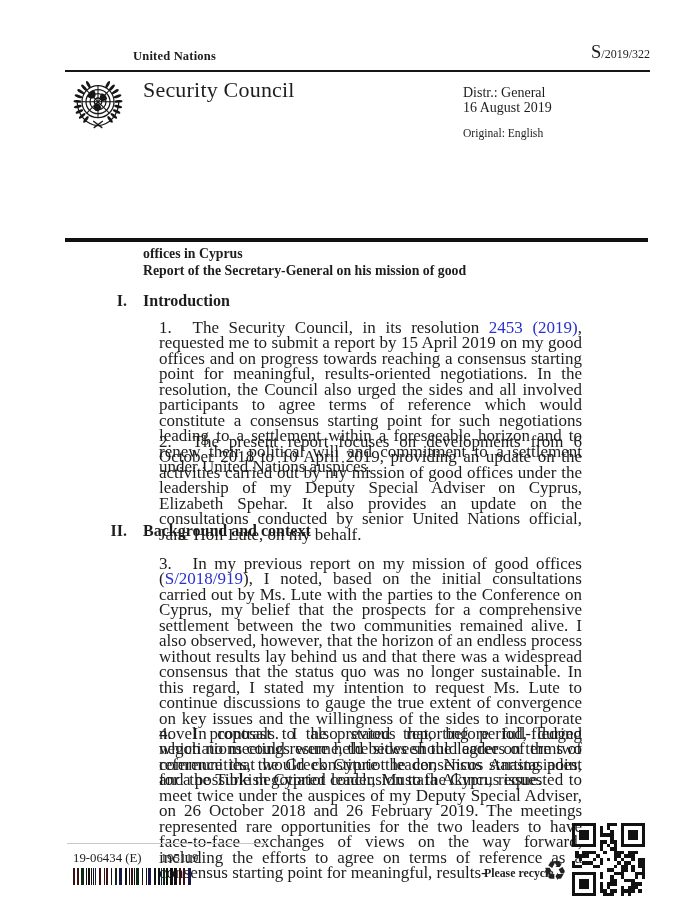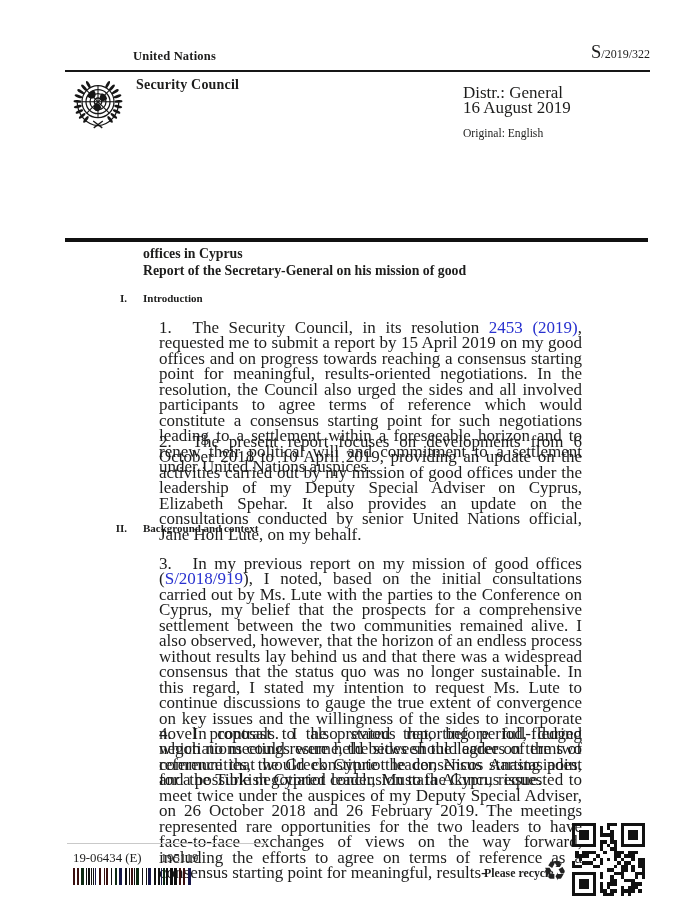--- a/index.html
+++ b/index.html
@@ -6,28 +6,28 @@
   .page{
     position:relative;width:699px;height:915px;background:#ffffff;overflow:hidden;
     font-family:"Liberation Serif", serif;color:#1d1d1c;
   }
   
   .org{position:absolute;left:133px;top:49px;font-weight:bold;font-size:12.5px;letter-spacing:.2px;}
   .symbol{position:absolute;top:42px;right:49px;font-size:12px;white-space:nowrap;}
   .symbol .sym-s{font-size:18.5px;}
   .rule-top{position:absolute;left:65px;top:70px;width:585px;height:2px;background:#161616;}
   .emblem{position:absolute;left:65px;top:74px;width:66px;height:64px;}
-  .organ{position:absolute;left:136px;top:77px;font-size:14px;font-weight:bold;letter-spacing:.2px;}
-  .distr-block{position:absolute;left:463px;top:85px;font-size:17px;line-height:15px;}
+  .organ{position:absolute;left:143px;top:77px;font-size:22px;font-weight:normal;letter-spacing:.2px;}
+  .distr-block{position:absolute;left:463px;top:85px;font-size:14px;line-height:15px;}
   .original-line{position:absolute;left:463px;top:127px;font-size:11.6px;}
   
   .bar{position:absolute;left:65px;top:238px;width:583px;height:3.5px;background:#111;}
   
   .title{position:absolute;left:143px;top:246px;width:440px;font-size:13.8px;font-weight:bold;line-height:16.5px;}
-  .sec{position:absolute;left:95px;font-size:11px;font-weight:bold;white-space:nowrap;}
+  .sec{position:absolute;left:95px;font-size:16px;font-weight:bold;white-space:nowrap;}
   .sec .roman{display:inline-block;width:32px;text-align:right;margin-right:16px;}
   .para{position:absolute;left:159px;width:423px;margin:0;font-size:17px;line-height:15.45px;text-align:justify;}
   .pnum{display:inline-block;width:33.5px;}
   a.link{color:var(--link,#2831cf);text-decoration:none;cursor:pointer;}
   .sec1{top:292px;} .sec2{top:522px;}
   .p1{top:320px;} .p2{top:434px;} .p3{top:556px;} .p4{top:726px;}
   
   .foot-rule{position:absolute;left:67px;top:843px;width:199px;height:1px;background:#c9c9c9;}
   .doc-id{position:absolute;left:73px;top:851px;font-size:12.8px;white-space:nowrap;}
   .doc-id .datecode{margin-left:19px;}

